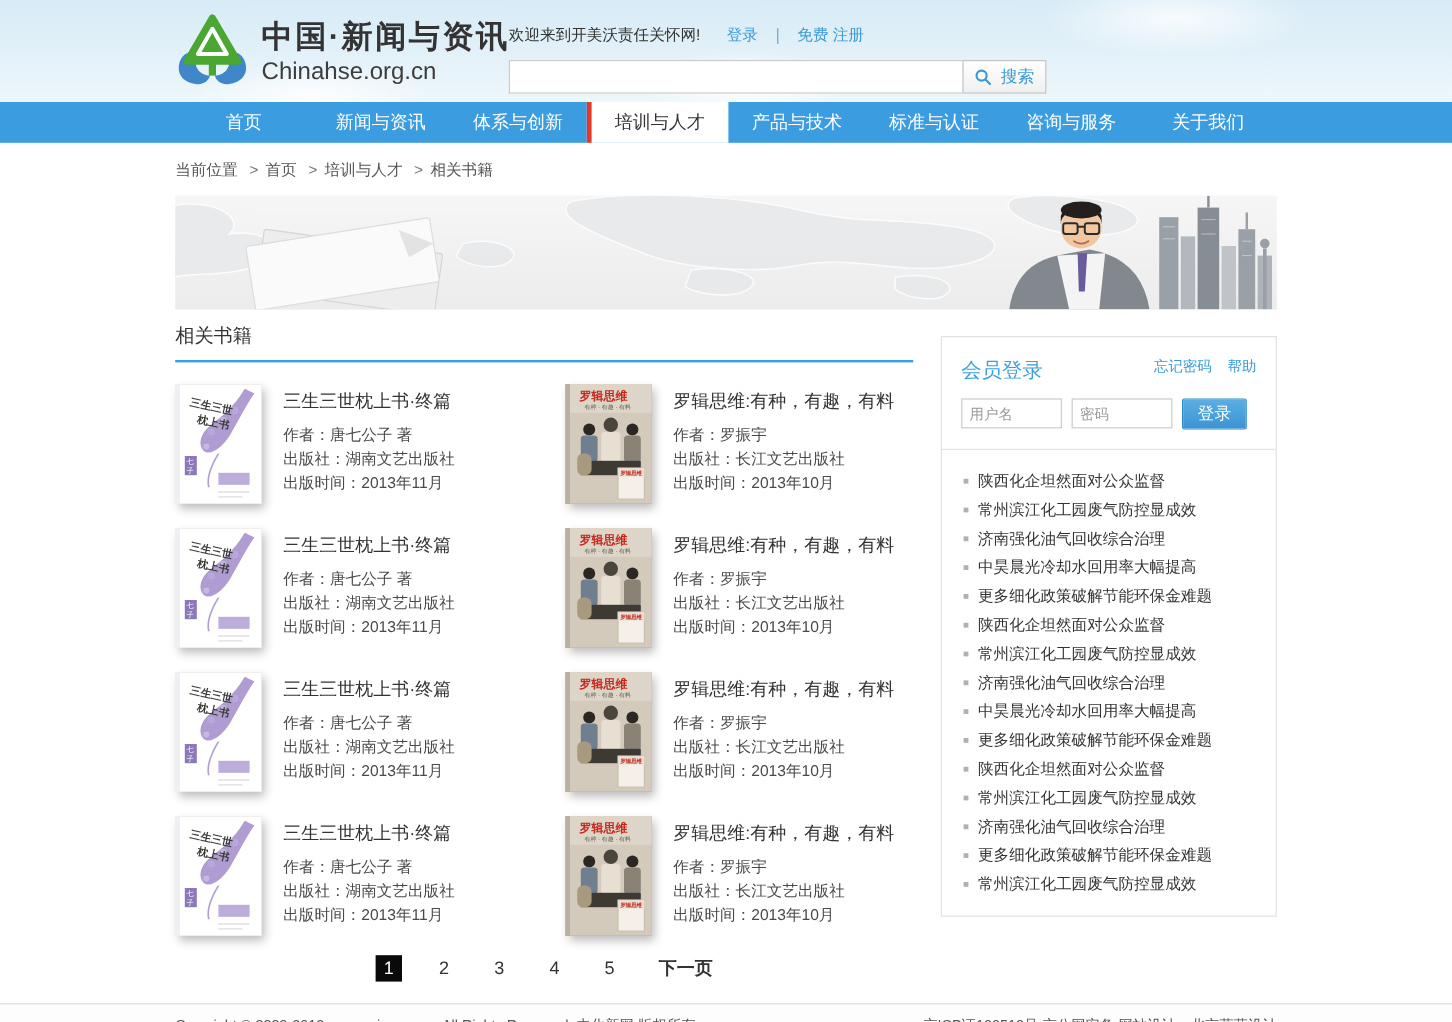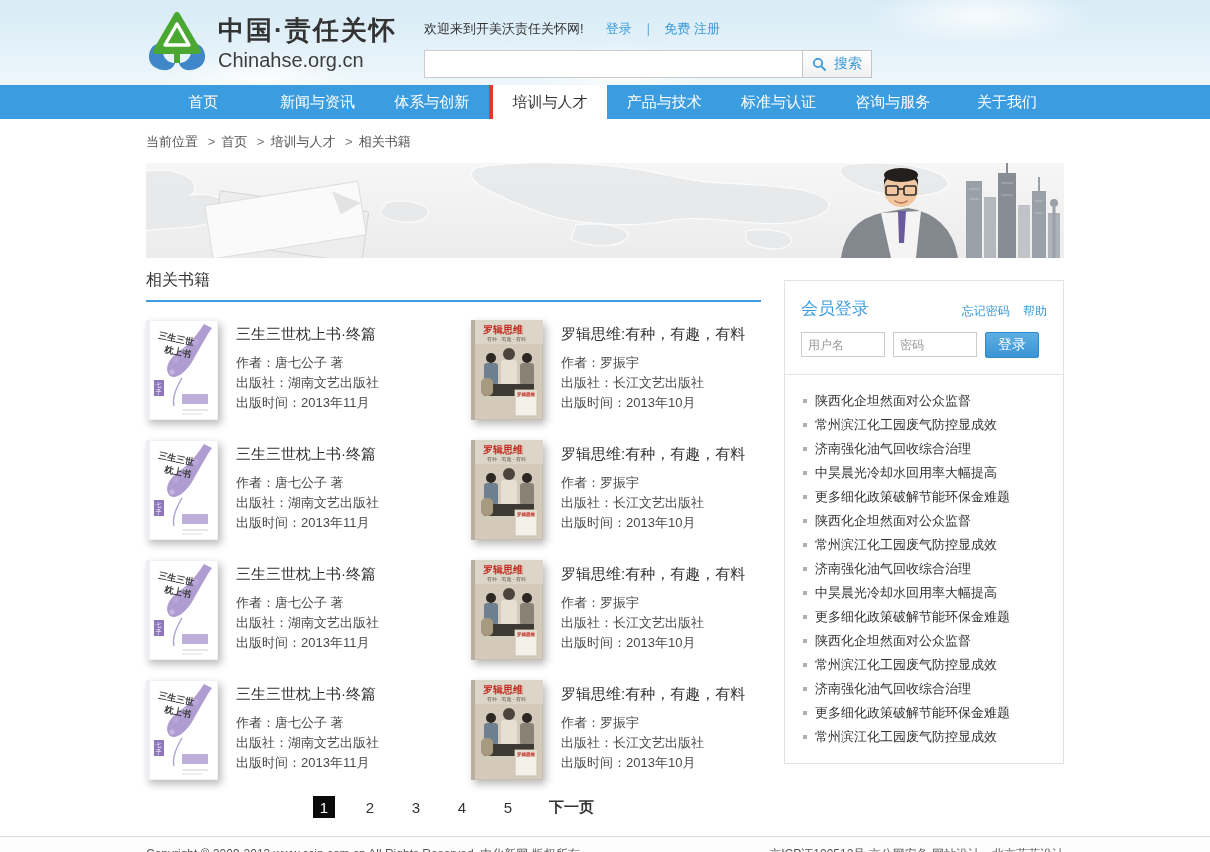--- a/index.html
+++ b/index.html
@@ -77,21 +77,21 @@
 
   .pagination { margin-top:16px; display:flex; justify-content:center; align-items:center; gap:24px; }
   .page-num { min-width:22px; height:22px; display:flex; align-items:center; justify-content:center;
     font-size:15px; color:#333; }
   .page-num.current { background:#0a0a0a; color:#fff; }
   .page-next { font-size:15px; color:#333; margin-left:6px;font-weight:bold; }
 
   
   .sidebar { width:280px; margin-left:23px; margin-top:10px; border:1px solid #e2e2e2;
     background:#fff; padding:16px 16px 14px 16px; align-self:flex-start; }
-  .login-head { display:flex; justify-content:space-between; align-items:flex-end; }
+  .login-head { display:flex; justify-content:space-between; align-items:flex-start; }
   .side-title { font-size:17px; color:#3b9de0; }
   .login-links { font-size:12px; }
   .login-links a { color:#3a9ad9; margin-left:10px; }
   .login-form { margin-top:12px; display:flex; gap:8px; }
   .login-form input { width:84px; height:25px; border:1px solid #ccc; padding:0 6px;
     font-size:12px; color:#333; outline:none; }
   .login-form input::placeholder { color:#999; }
   .login-btn { width:54px; height:26px; border:1px solid #2f8ccc;
     background:linear-gradient(180deg,#5caee2,#3b94d4); color:#fff; font-size:14px;
     border-radius:2px; cursor:pointer; }
@@ -115,21 +115,21 @@
       <span class="logo-icon">
         <svg viewBox="0 0 62 62" width="62" height="62">
           <path d="M18 34 C10 30 4 36 3 44 C2 52 8 58 17 59 C24 60 28 56 29 52 C22 52 14 46 18 34 Z" fill="#3f87c9"></path>
           <path d="M44 34 C52 30 58 36 59 44 C60 52 54 58 45 59 C38 60 34 56 33 52 C40 52 48 46 44 34 Z" fill="#3f87c9"></path>
           <path d="M31 4 L52 40 L10 40 Z" fill="#4aa832" stroke="#4aa832" stroke-width="6" stroke-linejoin="round"></path>
           <path d="M31 13 L43 34 L19 34 Z" fill="none" stroke="#fff" stroke-width="3.4" stroke-linejoin="round"></path>
           <rect x="28" y="40" width="6" height="12" fill="#4aa832"></rect>
         </svg>
       </span>
       <div class="brand-text">
-        <div class="brand-cn">中国·责任关怀</div>
+        <div class="brand-cn">中国·新闻与资讯</div>
         <div class="brand-en">Chinahse.org.cn</div>
       </div>
     </div>
 
     <div class="header-mid">
       <div class="welcome-row">
         <span class="welcome-text">欢迎来到开美沃责任关怀网!</span>
         <a class="hlink">登录</a>
         <span class="hsep">｜</span>
         <a class="hlink">免费 注册</a>

